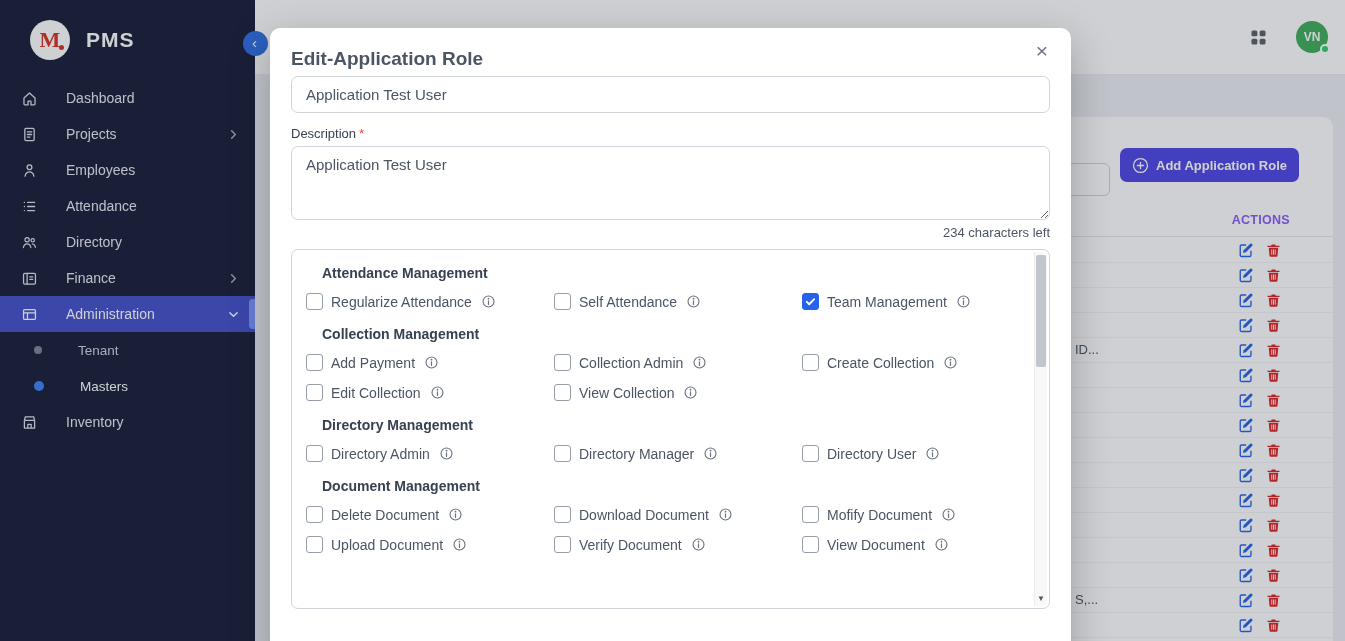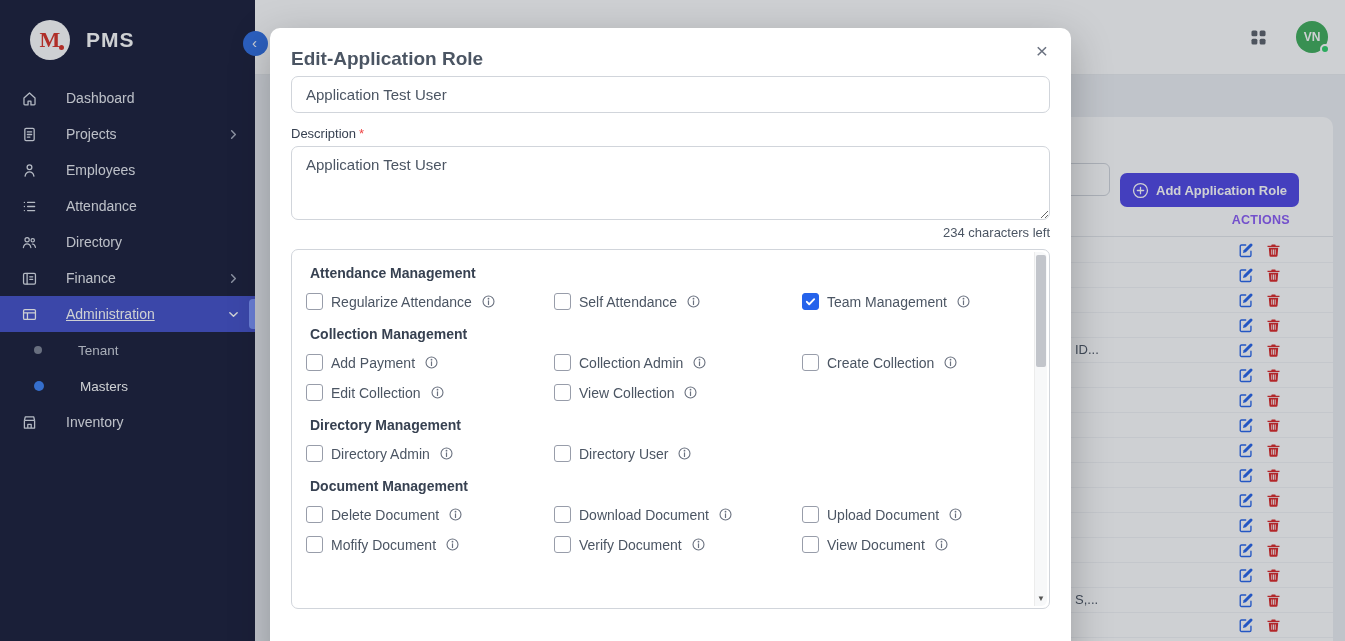--- a/index.html
+++ b/index.html
@@ -10,38 +10,38 @@
   .sidebar{position:absolute;left:0;top:0;width:255px;height:641px;background:#191d39;z-index:1;}
   .logo-row{display:flex;align-items:center;gap:16px;padding:20px 22px 16px 30px;}
   .logo-circle{width:40px;height:40px;border-radius:50%;background:#fff;display:flex;align-items:center;justify-content:center;position:relative;}
   .logo-m{font-family:"Liberation Serif",serif;font-weight:700;font-size:22px;color:#d93025;}
   .logo-dot{position:absolute;right:6px;bottom:10px;width:5px;height:5px;border-radius:50%;background:#d93025;}
   .logo-text{color:#fff;font-size:21px;font-weight:700;letter-spacing:1px;}
   .nav{margin-top:4px;}
   .nav-item{position:relative;height:36px;display:flex;align-items:center;gap:28px;padding:0 16px 0 20px;color:#e8eaf0;font-size:14px;cursor:pointer;}
   .nav-icon{width:18px;height:18px;display:flex;align-items:center;justify-content:center;flex:none;}
   .chev{margin-left:auto;display:flex;align-items:center;}
-  .nav-item.active{background:#4350c9;color:#fff;text-decoration:underline;}
+  .nav-item.active{background:#4350c9;color:#fff;}
   .nav-item.active::after{content:"";position:absolute;right:0;top:3px;bottom:3px;width:6px;border-radius:4px 0 0 4px;background:#7d95ff;}
   .sub-item{height:36px;display:flex;align-items:center;padding-left:34px;color:#cfd3dd;font-size:13.5px;cursor:pointer;}
   .sub-dot{width:8px;height:8px;border-radius:50%;background:#7d8394;flex:none;}
   .sub-item.active .sub-dot{background:#3b82f6;width:10px;height:10px;}
   .sub-label{margin-left:36px;}
   .sub-item.active .sub-label{color:#fff;}
   .collapse-btn{position:absolute;left:243px;top:31px;width:25px;height:25px;border-radius:50%;background:#2f6fe4;color:#fff;border:none;font-size:15px;line-height:1;cursor:pointer;z-index:2;display:flex;align-items:center;justify-content:center;padding:0 2px 2px 0;}
 
   
   .main{position:absolute;left:255px;top:0;right:0;bottom:0;background:#eef0f4;}
   .topbar{height:75px;background:#fff;border-bottom:1px solid #ebedf0;display:flex;align-items:center;justify-content:flex-end;gap:28px;padding-right:17px;}
   .grid-btn{background:none;border:none;cursor:pointer;display:flex;padding:0;}
   .avatar{position:relative;width:32px;height:32px;border-radius:50%;background:#3fae5a;color:#fff;font-size:12px;font-weight:700;display:flex;align-items:center;justify-content:center;cursor:pointer;}
   .status-dot{position:absolute;right:-2px;bottom:-1px;width:10px;height:10px;border-radius:50%;background:#2fd06a;border:2px solid #fff;}
   .card{position:absolute;left:16px;top:117px;width:1062px;height:540px;background:#fff;border-radius:10px;}
   .search-input{position:absolute;left:629px;top:46px;width:210px;height:33px;border:1px solid #d1d5db;border-radius:6px;padding:0 10px;font-size:13px;color:#374151;background:#fff;font-family:inherit;}
-  .add-role-btn{position:absolute;left:849px;top:56px;width:179px;height:34px;background:#4f46e5;border:none;border-radius:7px;color:#fff;font-size:13px;font-weight:700;display:flex;align-items:center;justify-content:center;gap:7px;cursor:pointer;font-family:inherit;}
+  .add-role-btn{position:absolute;left:849px;top:31px;width:179px;height:34px;background:#4f46e5;border:none;border-radius:7px;color:#fff;font-size:13px;font-weight:700;display:flex;align-items:center;justify-content:center;gap:7px;cursor:pointer;font-family:inherit;}
   .thead{position:absolute;left:0;top:88px;width:100%;height:32px;border-bottom:1px solid #e5e7eb;}
   .actions-header{position:absolute;right:43px;top:8px;font-size:12.5px;font-weight:700;color:#8b5cf6;letter-spacing:.3px;}
   .trows{position:absolute;left:0;top:121px;width:100%;}
   .trow{position:relative;height:25px;border-bottom:1px solid #f3f4f6;}
   .frag{position:absolute;left:804px;top:4px;font-size:13px;color:#4b5563;}
   .act{position:absolute;top:4px;width:17px;height:17px;cursor:pointer;display:flex;}
   .act.edit{left:967px;}
   .act.del{left:995px;}
 
   
@@ -50,21 +50,21 @@
   .modal-close{position:absolute;top:9px;right:16px;width:26px;height:26px;background:none;border:none;font-size:21px;color:#6b7280;cursor:pointer;line-height:1;font-family:inherit;}
   .modal-title{margin:20px 0 0;text-align:left;font-size:19px;font-weight:700;color:#4b5563;}
   .field-label{margin-top:18px;font-size:13px;color:#374151;}
   .field-label.desc{margin-top:13px;}
   .req{color:#ef4444;margin-left:3px;}
   .text-input{display:block;margin-top:6px;width:100%;height:37px;border:1px solid #d1d5db;border-radius:7px;padding:0 14px;font-size:15px;color:#4b5563;font-family:inherit;}
   .textarea{display:block;margin-top:5px;width:100%;height:74px;border:1px solid #d1d5db;border-radius:7px;padding:9px 14px;font-size:15px;color:#4b5563;font-family:inherit;resize:vertical;}
   .chars-left{margin-top:5px;text-align:right;font-size:13px;color:#4b5563;}
   .perm-box{position:relative;margin-top:9px;border:1px solid #d1d5db;border-radius:7px;height:360px;overflow:hidden;}
   .perm-inner{padding:12px 34px 12px 14px;}
-  .sec-title{font-size:14px;font-weight:700;color:#374151;margin:3px 4px 0;}
+  .sec-title{font-size:14px;font-weight:700;color:#374151;margin:3px 16px 0;}
   .perm-grid{display:grid;grid-template-columns:248px 248px auto;row-gap:13px;margin:12px 0 16px;}
   .perm-item{display:flex;align-items:center;gap:8px;cursor:pointer;}
   .cb{width:17px;height:17px;border:1.5px solid #989daa;border-radius:3px;background:#fff;display:flex;align-items:center;justify-content:center;flex:none;}
   .cb.checked{background:#2563eb;border-color:#2563eb;}
   .perm-label{font-size:14px;color:#4b5563;}
   .info{display:flex;margin-left:2px;}
   .scroll-track{position:absolute;top:2px;bottom:2px;right:2px;width:13px;background:#f7f8f9;border-left:1px solid #ececec;border-radius:0 6px 6px 0;}
   .scroll-thumb{position:absolute;left:1px;top:3px;width:10px;height:112px;background:#c2c5cb;border-radius:2px;cursor:grab;}
   .scroll-down{position:absolute;left:0;bottom:0;width:100%;height:15px;display:flex;align-items:center;justify-content:center;font-size:8px;color:#555;cursor:pointer;}
 </style>
@@ -592,20 +592,31 @@
             <span class="info">
               <svg width="13" height="13" viewBox="0 0 14 14">
                 <circle cx="7" cy="7" r="5.9" fill="none" stroke="#6b7280" stroke-width="1.2"></circle>
                 <path d="M7 6.3v3.9" stroke="#6b7280" stroke-width="1.3" stroke-linecap="round"></path>
                 <circle cx="7" cy="4" r=".95" fill="#6b7280"></circle>
               </svg>
             </span>
           </label>
           <label class="perm-item">
             <span class="cb"></span>
+            <span class="perm-label">Directory Manager</span>
+            <span class="info">
+              <svg width="13" height="13" viewBox="0 0 14 14">
+                <circle cx="7" cy="7" r="5.9" fill="none" stroke="#6b7280" stroke-width="1.2"></circle>
+                <path d="M7 6.3v3.9" stroke="#6b7280" stroke-width="1.3" stroke-linecap="round"></path>
+                <circle cx="7" cy="4" r=".95" fill="#6b7280"></circle>
+              </svg>
+            </span>
+          </label>
+          <label class="perm-item">
+            <span class="cb"></span>
             <span class="perm-label">Directory User</span>
             <span class="info">
               <svg width="13" height="13" viewBox="0 0 14 14">
                 <circle cx="7" cy="7" r="5.9" fill="none" stroke="#6b7280" stroke-width="1.2"></circle>
                 <path d="M7 6.3v3.9" stroke="#6b7280" stroke-width="1.3" stroke-linecap="round"></path>
                 <circle cx="7" cy="4" r=".95" fill="#6b7280"></circle>
               </svg>
             </span>
           </label>
         </div>
@@ -628,32 +639,32 @@
             <span class="info">
               <svg width="13" height="13" viewBox="0 0 14 14">
                 <circle cx="7" cy="7" r="5.9" fill="none" stroke="#6b7280" stroke-width="1.2"></circle>
                 <path d="M7 6.3v3.9" stroke="#6b7280" stroke-width="1.3" stroke-linecap="round"></path>
                 <circle cx="7" cy="4" r=".95" fill="#6b7280"></circle>
               </svg>
             </span>
           </label>
           <label class="perm-item">
             <span class="cb"></span>
+            <span class="perm-label">Mofify Document</span>
+            <span class="info">
+              <svg width="13" height="13" viewBox="0 0 14 14">
+                <circle cx="7" cy="7" r="5.9" fill="none" stroke="#6b7280" stroke-width="1.2"></circle>
+                <path d="M7 6.3v3.9" stroke="#6b7280" stroke-width="1.3" stroke-linecap="round"></path>
+                <circle cx="7" cy="4" r=".95" fill="#6b7280"></circle>
+              </svg>
+            </span>
+          </label>
+          <label class="perm-item">
+            <span class="cb"></span>
             <span class="perm-label">Upload Document</span>
-            <span class="info">
-              <svg width="13" height="13" viewBox="0 0 14 14">
-                <circle cx="7" cy="7" r="5.9" fill="none" stroke="#6b7280" stroke-width="1.2"></circle>
-                <path d="M7 6.3v3.9" stroke="#6b7280" stroke-width="1.3" stroke-linecap="round"></path>
-                <circle cx="7" cy="4" r=".95" fill="#6b7280"></circle>
-              </svg>
-            </span>
-          </label>
-          <label class="perm-item">
-            <span class="cb"></span>
-            <span class="perm-label">Mofify Document</span>
             <span class="info">
               <svg width="13" height="13" viewBox="0 0 14 14">
                 <circle cx="7" cy="7" r="5.9" fill="none" stroke="#6b7280" stroke-width="1.2"></circle>
                 <path d="M7 6.3v3.9" stroke="#6b7280" stroke-width="1.3" stroke-linecap="round"></path>
                 <circle cx="7" cy="4" r=".95" fill="#6b7280"></circle>
               </svg>
             </span>
           </label>
           <label class="perm-item">
             <span class="cb"></span>

